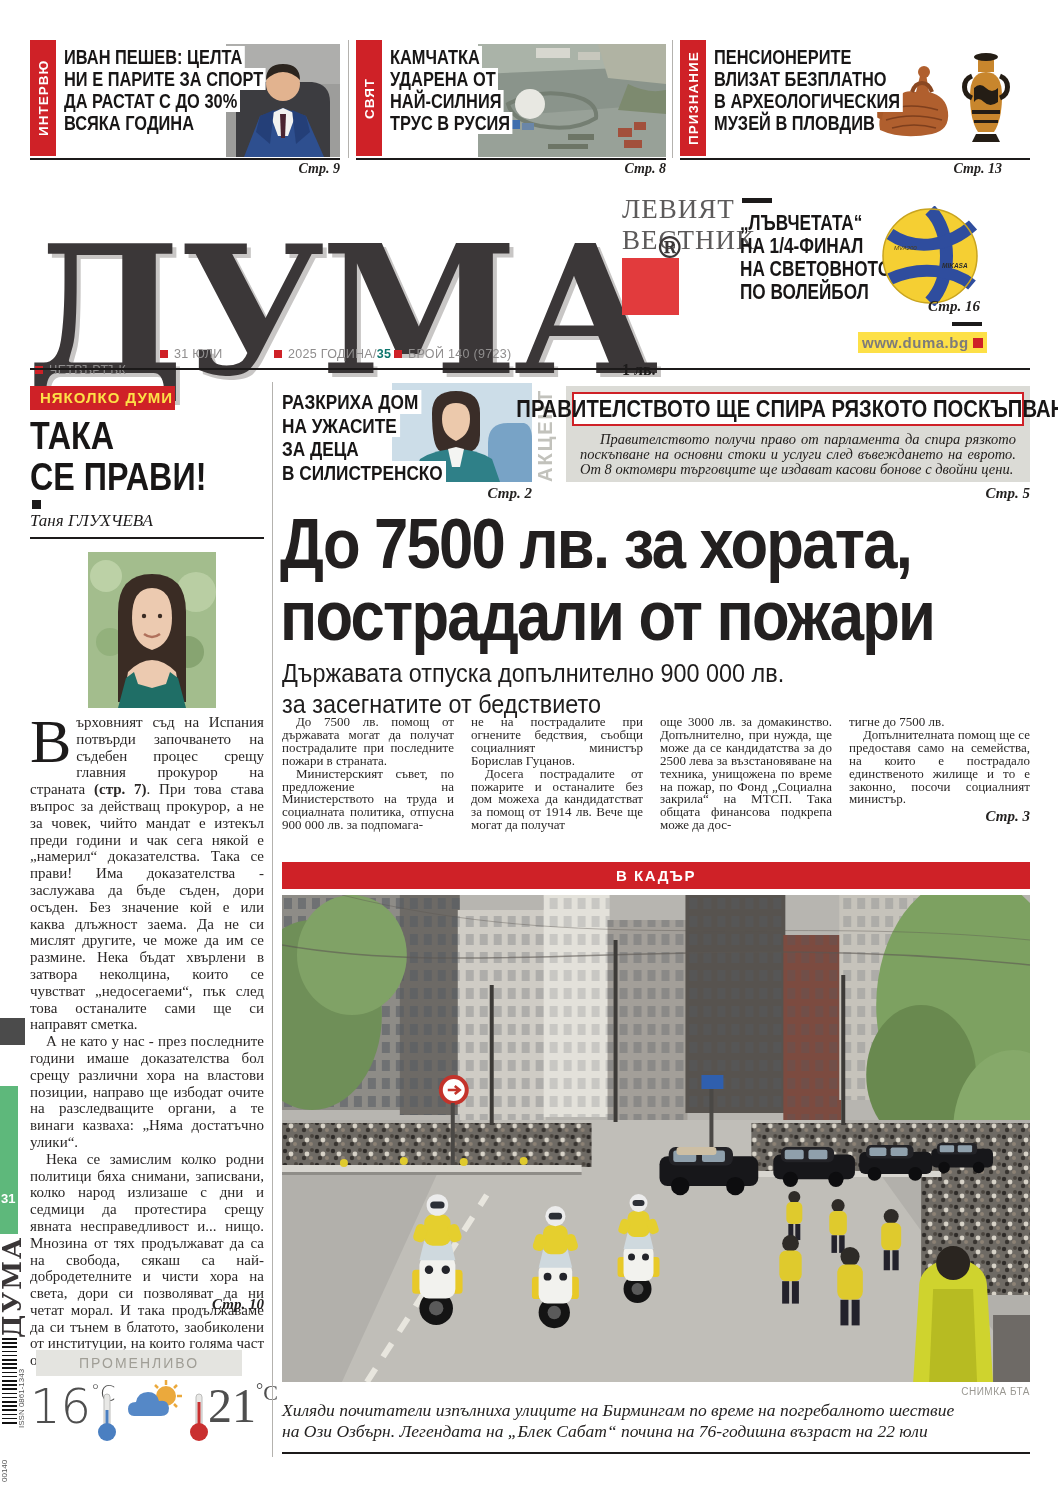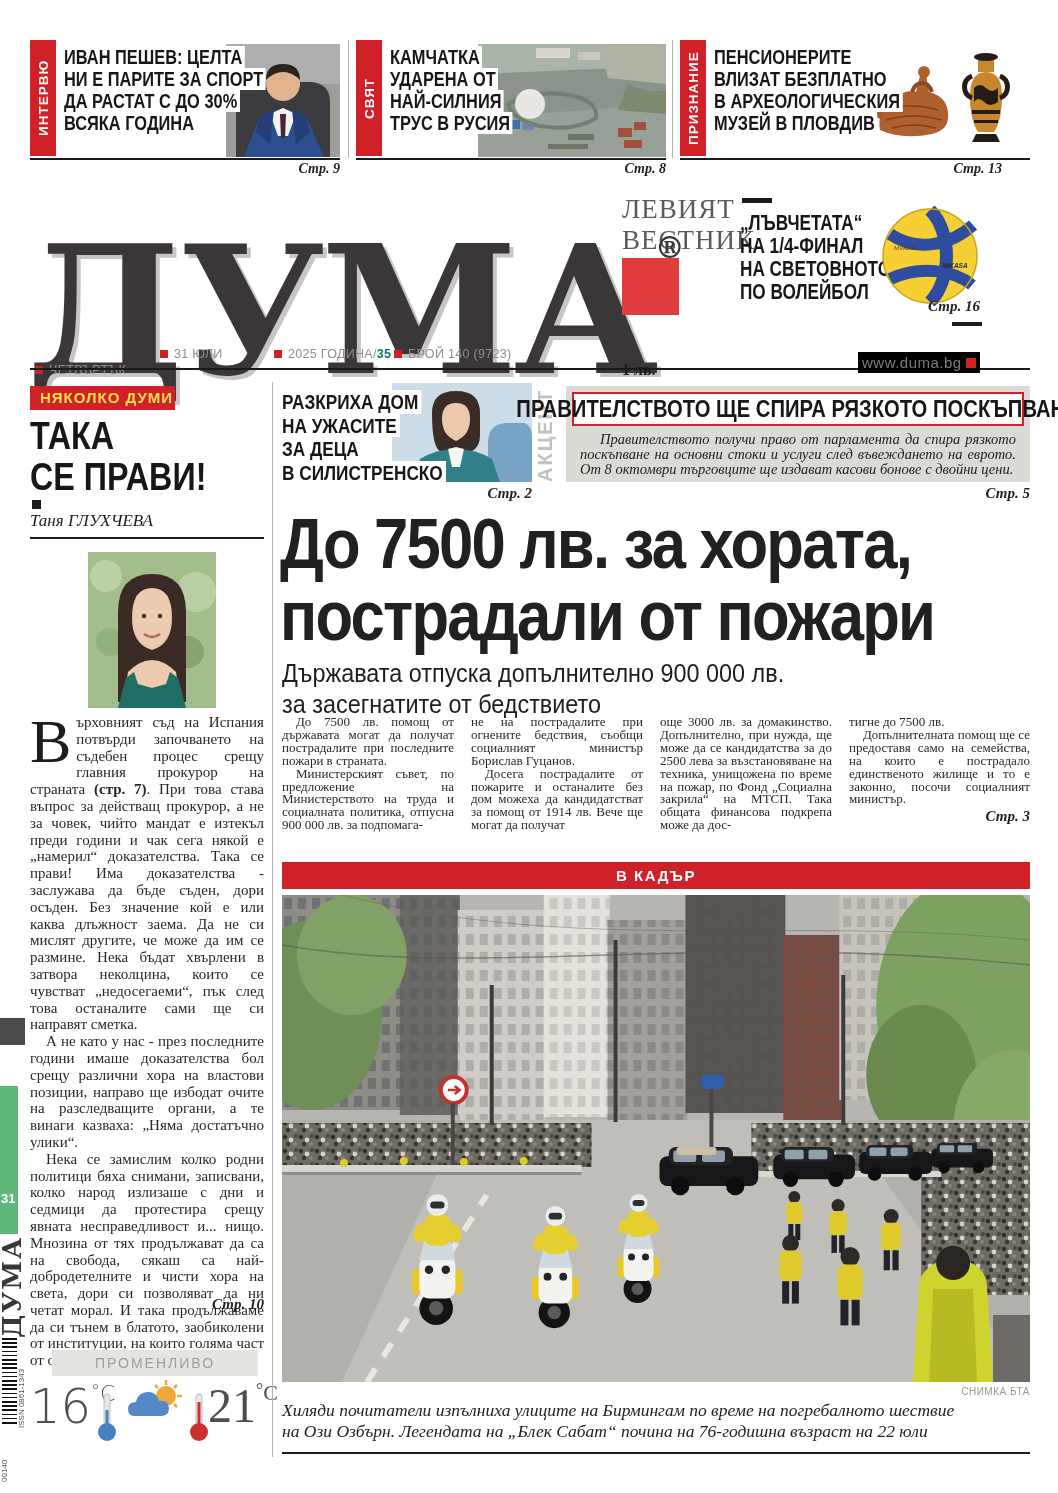--- a/index.html
+++ b/index.html
@@ -150,21 +150,21 @@
   </svg>
   <div class="abs pageref" style="left:890px;top:298px;width:90px;font-size:15px;">Стр. 16</div>
   <div class="abs rule-dark" style="left:952px;top:322px;width:30px;height:4px;"></div>
 
   <div class="abs dl-item" style="left:35px;top:347px;margin-top:16px;"><span class="sq"></span><span>ЧЕТВЪРТЪК</span></div>
   <div class="abs dl-item" style="left:160px;top:347px;"><span class="sq"></span><span>31 ЮЛИ</span></div>
   <div class="abs dl-item" style="left:274px;top:347px;"><span class="sq"></span><span>2025 ГОДИНА/</span><span style="color:#0f766e;font-weight:bold;">35</span></div>
   <div class="abs dl-item" style="left:394px;top:347px;"><span class="sq"></span><span>БРОЙ 140 (9723)</span></div>
   <div class="abs bi serif" style="left:622px;top:342px;font-size:16px;">1 лв.</div>
   <div class="abs rule-dark" style="left:30px;top:368px;width:1000px;height:2px;"></div>
-  <div class="abs sans" style="left:858px;top:352px;background:#000000;padding:2px 4px;font-weight:normal;font-size:15px;color:#7d7b7b;letter-spacing:.5px;"><span>www.duma.bg</span>&nbsp;<span style="display:inline-block;width:10px;height:10px;background:#cf2127;"></span></div>
+  <div class="abs sans" style="left:858px;top:332px;background:#fde047;padding:2px 4px;font-weight:bold;font-size:15px;color:#7d7b7b;letter-spacing:.5px;"><span>www.duma.bg</span>&nbsp;<span style="display:inline-block;width:10px;height:10px;background:#cf2127;"></span></div>
 
   <div class="abs" style="left:30px;top:386px;background:#cf2127;color:#fde047;padding:3px 2px 4px 10px;font-family:'Liberation Sans',sans-serif;font-weight:bold;font-size:15px;letter-spacing:1px;">НЯКОЛКО ДУМИ</div>
   <div class="abs cond sans" style="left:30px;top:416px;width:280px;transform:scaleX(.85);font-weight:bold;font-size:38px;line-height:41px;color:#181616;">
     <div>ТАКА</div>
     <div>СЕ ПРАВИ!</div>
   </div>
   <div class="abs" style="left:32px;top:500px;width:9px;height:9px;background:#1c1a1a;"></div>
   <div class="abs serif" style="left:30px;top:511px;font-style:italic;font-size:17px;">Таня ГЛУХЧЕВА</div>
   <div class="abs rule-dark" style="left:30px;top:537px;width:234px;height:2px;"></div>
 
@@ -184,21 +184,21 @@
   </svg>
 
   <div class="abs body-text" style="left:30px;top:714px;width:234px;">
     <p class="first"><span class="dropcap">В</span><span>ърховният съд на Испания потвърди започването на съдебен процес срещу главния прокурор на страната </span><span class="bi">(стр. 7)</span><span>. При това става въпрос за действащ прокурор, а не за човек, чийто мандат е изтекъл преди години и чак сега някой е „намерил“ доказателства. Така се прави! Има доказателства - заслужава да бъде съден, дори осъден. Без значение кой е или каква длъжност заема. Да не си мислят другите, че може да им се размине. Нека бъдат хвърлени в затвора неколцина, които се чувстват „недосегаеми“, пък след това останалите сами ще си направят сметка.</span></p>
     <p>А не като у нас - през последните години имаше доказателства бол срещу различни хора на властови позиции, направо ще избодат очите на разследващите органи, а те винаги казваха: „Няма достатъчно улики“.</p>
     <p>Нека се замислим колко родни политици бяха снимани, записвани, колко народ излизаше с дни и седмици да протестира срещу явната несправедливост и... нищо. Мнозина от тях продължават да са на свобода, сякаш са най-добродетелните и чисти хора на света, дори си позволяват да ни четат морал. И така продължаваме да си тънем в блатото, заобиколени от институции, на които голяма част от обществото не вярва.</p>
   </div>
   <div class="abs pageref" style="left:130px;top:1296px;width:134px;font-size:15px;">Стр. 10</div>
 
   <div class="abs bi serif" style="left:30px;top:1330px;width:234px;text-align:center;font-size:19px;">София</div>
-  <div class="abs" style="left:52px;top:1350px;width:206px;height:26px;background:#e4e4e0;display:flex;align-items:center;justify-content:center;font-family:'Liberation Sans',sans-serif;font-size:14px;letter-spacing:2px;color:#a09e96;">ПРОМЕНЛИВО</div>
+  <div class="abs" style="left:36px;top:1350px;width:206px;height:26px;background:#e4e4e0;display:flex;align-items:center;justify-content:center;font-family:'Liberation Sans',sans-serif;font-size:14px;letter-spacing:2px;color:#a09e96;">ПРОМЕНЛИВО</div>
 
   <div class="abs" style="left:30px;top:1378px;font-family:'DejaVu Sans',sans-serif;font-weight:200;font-size:48px;color:#4e4e4e;"><span>16</span><span style="font-size:18px;vertical-align:26px;">°</span><span style="font-size:22px;vertical-align:22px;">C</span></div>
   <svg class="abs" style="left:96px;top:1392px;" width="22" height="50" viewBox="0 0 22 50">
     <rect x="8" y="2" width="6" height="32" rx="3" fill="#e8e8e6" stroke="#bcbcba"></rect>
     <rect x="9.5" y="18" width="3" height="18" fill="#4a7fc1"></rect>
     <circle cx="11" cy="40" r="9" fill="#4a7fc1"></circle>
   </svg>
   <svg class="abs" style="left:124px;top:1378px;" width="62" height="48" viewBox="0 0 62 48">
     <circle cx="42" cy="18" r="10" fill="#eba93c"></circle>
     <g stroke="#eba93c" stroke-width="2.5">

